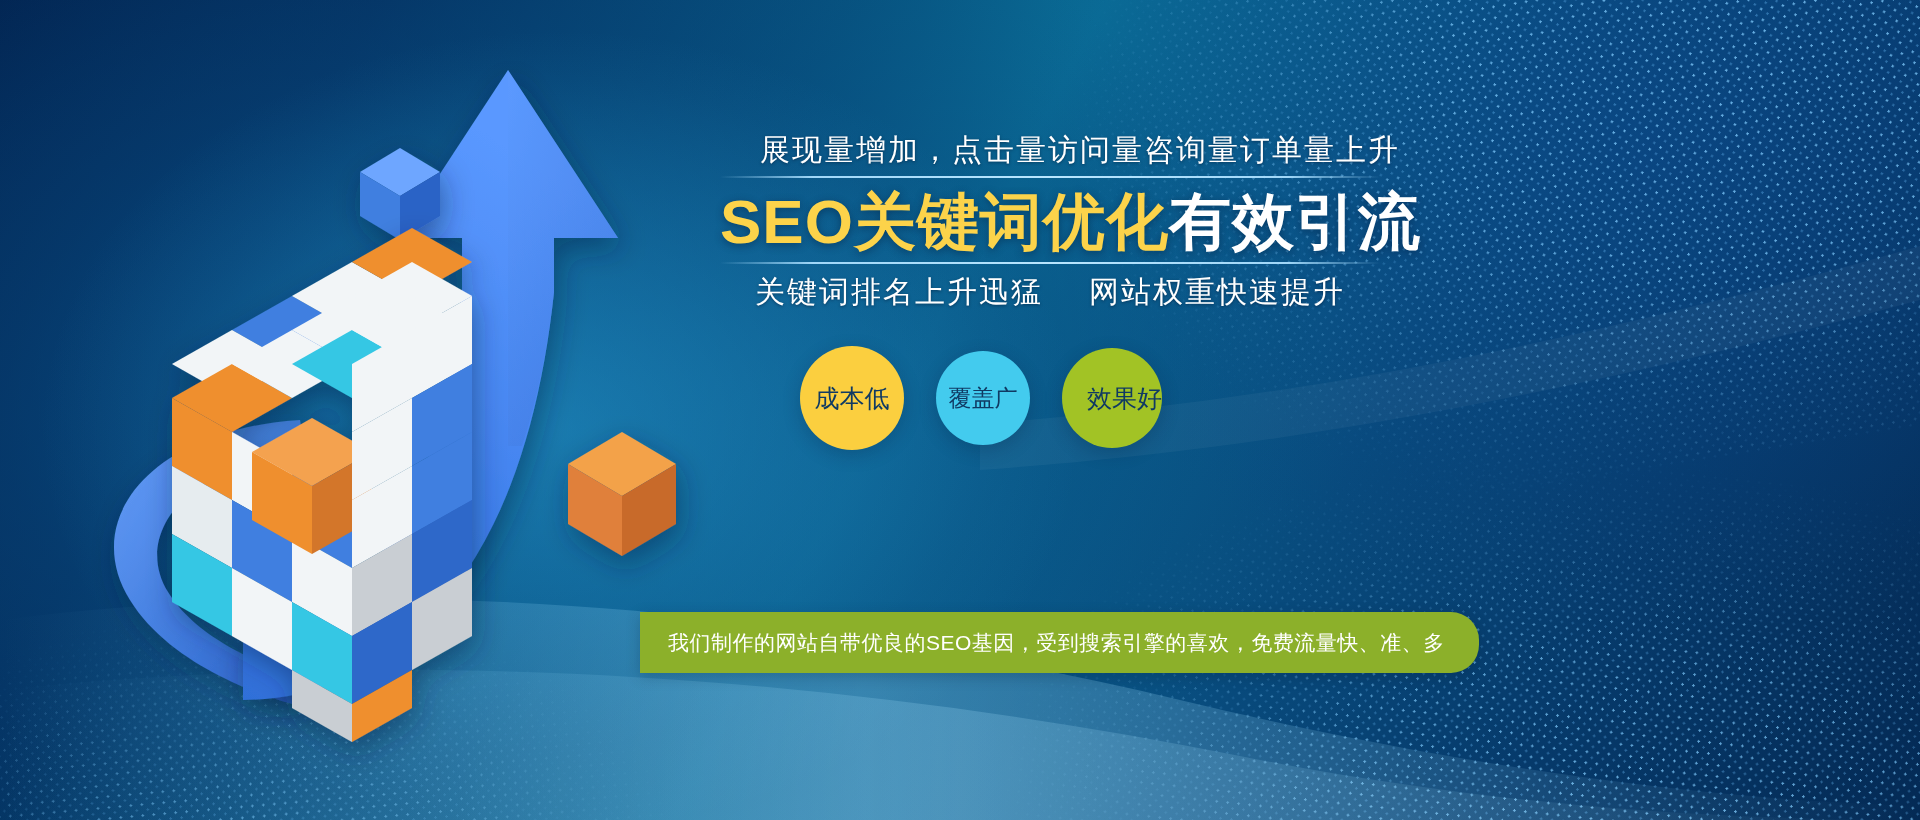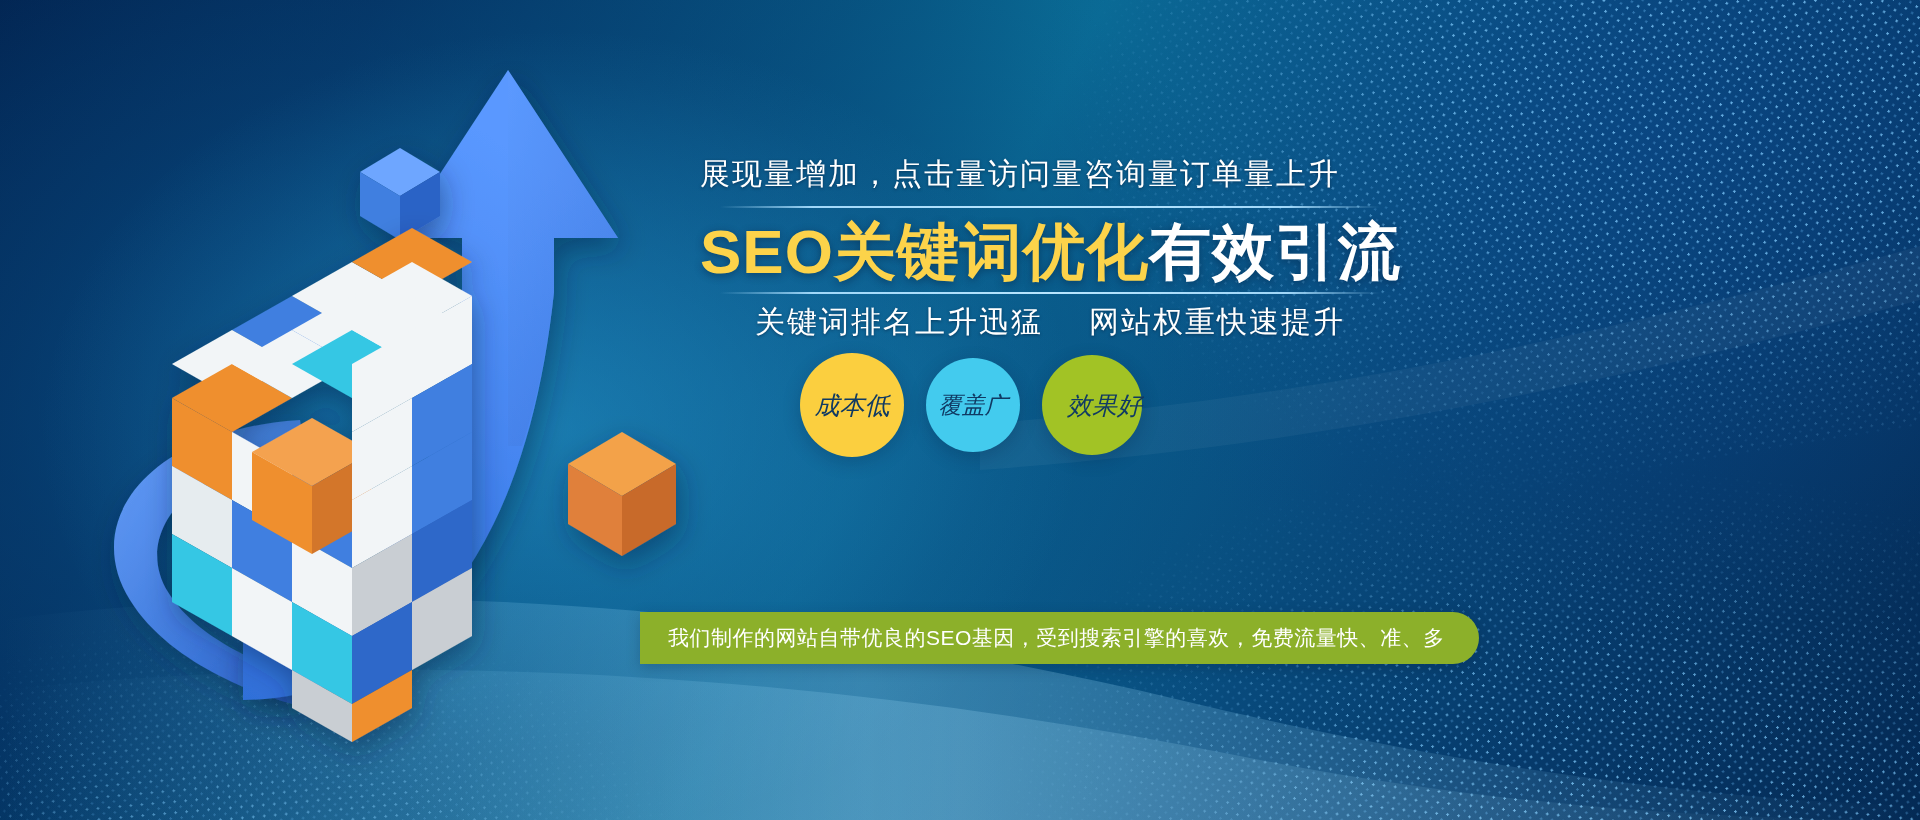--- a/index.html
+++ b/index.html
@@ -53,69 +53,69 @@
   
   #art { position:absolute; left:0; top:0; width:760px; height:820px; }
 
   
   #copy {
     position:absolute;
     left:700px; top:130px; width:700px;
   }
   .line-sub {
     font-size:30px; letter-spacing:2px; color:#ffffff;
-    text-align:left; white-space:nowrap;
-    padding-bottom:11px;
+    text-align:right; white-space:nowrap;
+    padding-bottom:5px;
     text-shadow:0 1px 3px rgba(0,20,45,0.5);
-    margin-top:24px;
   }
   .rule {
     height:2px; width:660px; margin:0 auto;
     background:linear-gradient(90deg, rgba(150,215,255,0) 0%, rgba(168,222,255,0.95) 14%, rgba(185,230,255,1) 50%, rgba(168,222,255,0.95) 86%, rgba(150,215,255,0) 100%);
   }
   .line-main {
     margin-top:9px;
     font-size:62px; font-weight:bold; letter-spacing:1px;
     text-align:center; white-space:nowrap; line-height:1.12;
     text-shadow:0 2px 8px rgba(0,25,55,0.45);
+    margin-left:20px;
   }
   .main-hi { color:#fcd34a; }
   .main-wh { color:#ffffff; }
   .rule2 {
     height:2px; width:660px; margin:6px auto 0;
     background:linear-gradient(90deg, rgba(150,215,255,0) 0%, rgba(168,222,255,0.95) 14%, rgba(185,230,255,1) 50%, rgba(168,222,255,0.95) 86%, rgba(150,215,255,0) 100%);
   }
   .line-third {
     margin-top:8px;
     font-size:30px; letter-spacing:2px; color:#ffffff;
     text-align:center; white-space:nowrap;
     text-shadow:0 1px 3px rgba(0,20,45,0.5);
   }
   .third-gap { display:inline-block; width:46px; }
 
   
   #circles {
-    position:absolute; left:800px; top:345px;
+    position:absolute; left:800px; top:338px;
     width:470px; height:120px;
-    display:flex; align-items:center; gap:22px;font-style:italic;
+    display:flex; align-items:center; gap:32px;
   }
   .pill {
     border-radius:50%;
     display:flex; align-items:center; justify-content:center;
     color:#103a63; white-space:nowrap;
     box-shadow:0 5px 18px rgba(0,25,55,0.22);
   }
   .pill-0 { width:104px; height:104px; background:#fbcf3f; font-size:25px; }
   .pill-1 { width:94px;  height:94px;  background:#43cbee; font-size:23px; }
   .pill-2 { width:100px; height:100px; background:#a2c325; font-size:25px;justify-content:flex-end; }
 
   
   #ribbon {
     position:absolute; left:640px; top:612px;
-    height:52px;
+    height:61px;
     padding:0 34px 0 28px;
     background:#8cb02a;
     border-radius:0 28px 28px 0;
     display:flex; align-items:center;
     box-shadow:0 4px 14px rgba(0,30,60,0.25);
   }
   #ribbon .txt {
     font-size:21px; color:#ffffff; letter-spacing:0.5px; white-space:nowrap;
   }
 </style>

